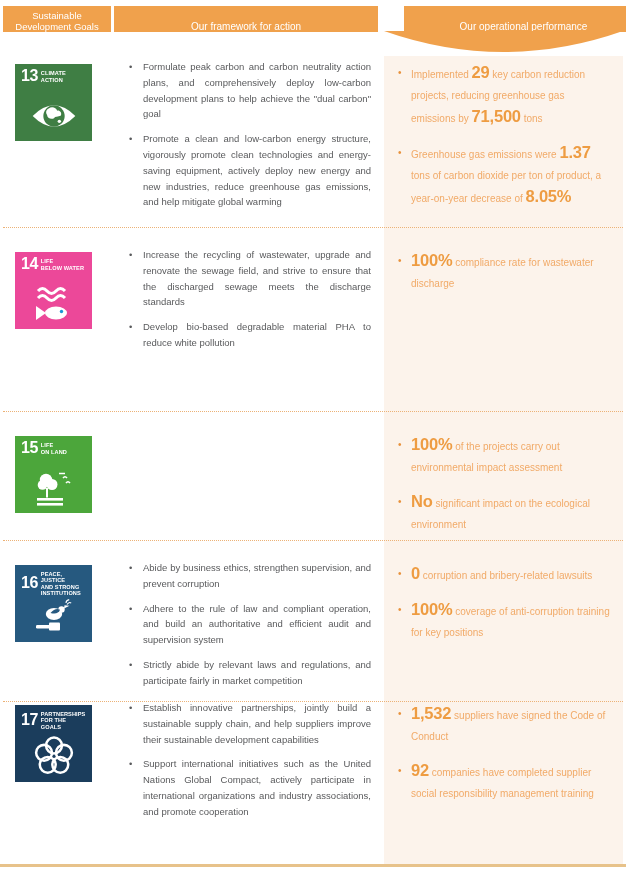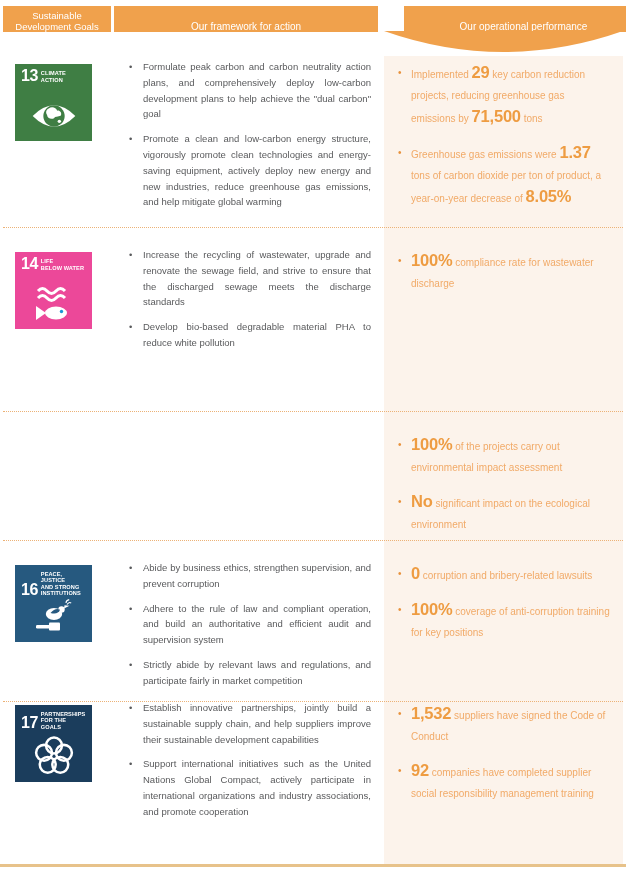--- a/index.html
+++ b/index.html
@@ -24,21 +24,21 @@
   .row:nth-child(2){top:228px;height:184px;}
   .row:nth-child(3){top:412px;height:129px;}
   .row:nth-child(4){top:541px;height:161px;}
   .row:nth-child(5){top:681px;height:164px;}
   .row:not(:last-child)::after{content:"";position:absolute;left:3px;right:3px;bottom:0;
       border-top:1.6px dotted #ECB277;}
 
   
   .tile{position:absolute;left:15px;top:24px;width:77px;height:77px;color:#fff;
         box-sizing:border-box;padding:5px 4px 3px 6px;}
-  .tile-head{display:flex;align-items:flex-end;}
+  .tile-head{display:flex;align-items:center;}
   .tile-num{font-size:16px;font-weight:bold;line-height:14px;letter-spacing:-0.5px;}
   .tile-label{font-size:5.6px;font-weight:bold;line-height:6.4px;margin:1px 0 0 3px;
               white-space:pre-line;letter-spacing:0.1px;}
   .tile-art{position:absolute;left:0;right:0;top:26px;bottom:0;display:flex;
             align-items:center;justify-content:center;}
   .tile-art svg{display:block;}
 
   
   .fw{position:absolute;left:128px;top:19px;width:243px;margin:0;padding:0;list-style:none;}
   .fw li{position:relative;padding-left:15px;margin-bottom:9px;font-size:9.5px;
@@ -121,20 +121,42 @@
         </div>
         <ul class="fw">
           <li>Increase the recycling of wastewater, upgrade and renovate the sewage field, and strive to ensure that the discharged sewage meets the discharge standards</li>
           <li>Develop bio-based degradable material PHA to reduce white pollution</li>
         </ul>
         <ul class="perf">
           <li><span class="num">100%</span><span> compliance rate for wastewater discharge</span></li>
         </ul>
       </div>
       <div class="row">
+        <div class="tile" style="background: rgb(76, 166, 59);">
+          <div class="tile-head">
+            <span class="tile-num">15</span>
+            <span class="tile-label">LIFE
+ON LAND</span>
+          </div>
+          <div class="tile-art">
+            <svg width="44" height="42" viewBox="0 0 44 40">
+     <circle cx="14" cy="12" r="6.2" fill="#fff"></circle>
+     <circle cx="20" cy="16.5" r="5.5" fill="#fff"></circle>
+     <circle cx="10.5" cy="17" r="4.8" fill="#fff"></circle>
+     <rect x="14" y="20" width="2" height="9.5" fill="#fff"></rect>
+     <rect x="5" y="30" width="26" height="2.6" fill="#fff"></rect>
+     <rect x="5" y="35" width="26" height="2.6" fill="#fff"></rect>
+     <g stroke="#fff" stroke-width="1.5" fill="none">
+       <path d="M31 10 q2 -2.6 4 0"></path>
+                <path d="M34 15 q2 -2.6 4 0"></path>
+       <path d="M27 5.5 h6"></path>
+     </g>
+            </svg>
+          </div>
+        </div>
         <ul class="perf">
           <li><span class="num">100%</span><span> of the projects carry out environmental impact assessment</span></li>
           <li><span class="num">No</span><span> significant impact on the ecological environment</span></li>
         </ul>
       </div>
       <div class="row">
         <div class="tile" style="background: rgb(38, 89, 127);">
           <div class="tile-head">
             <span class="tile-num">16</span>
             <span class="tile-label">PEACE, JUSTICE

